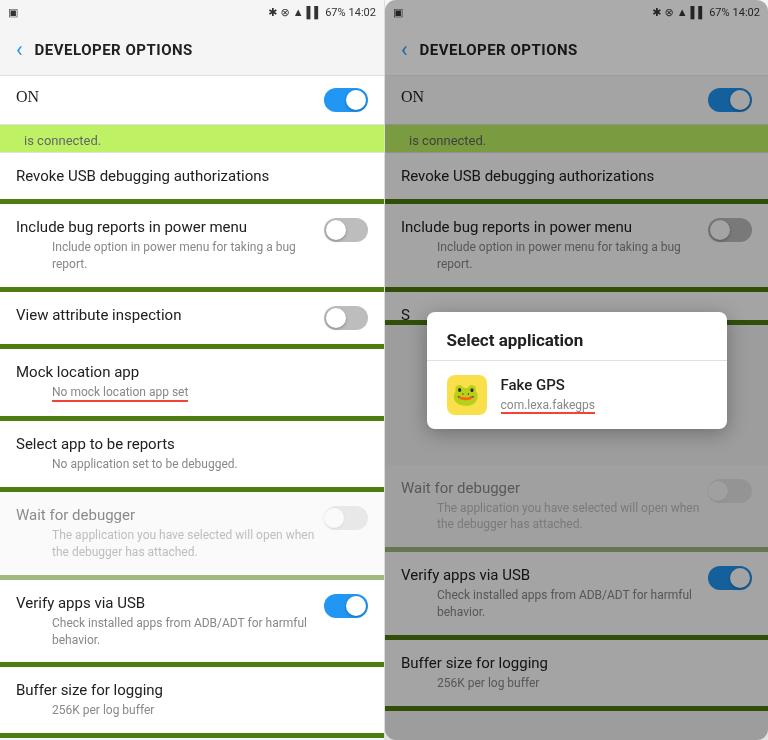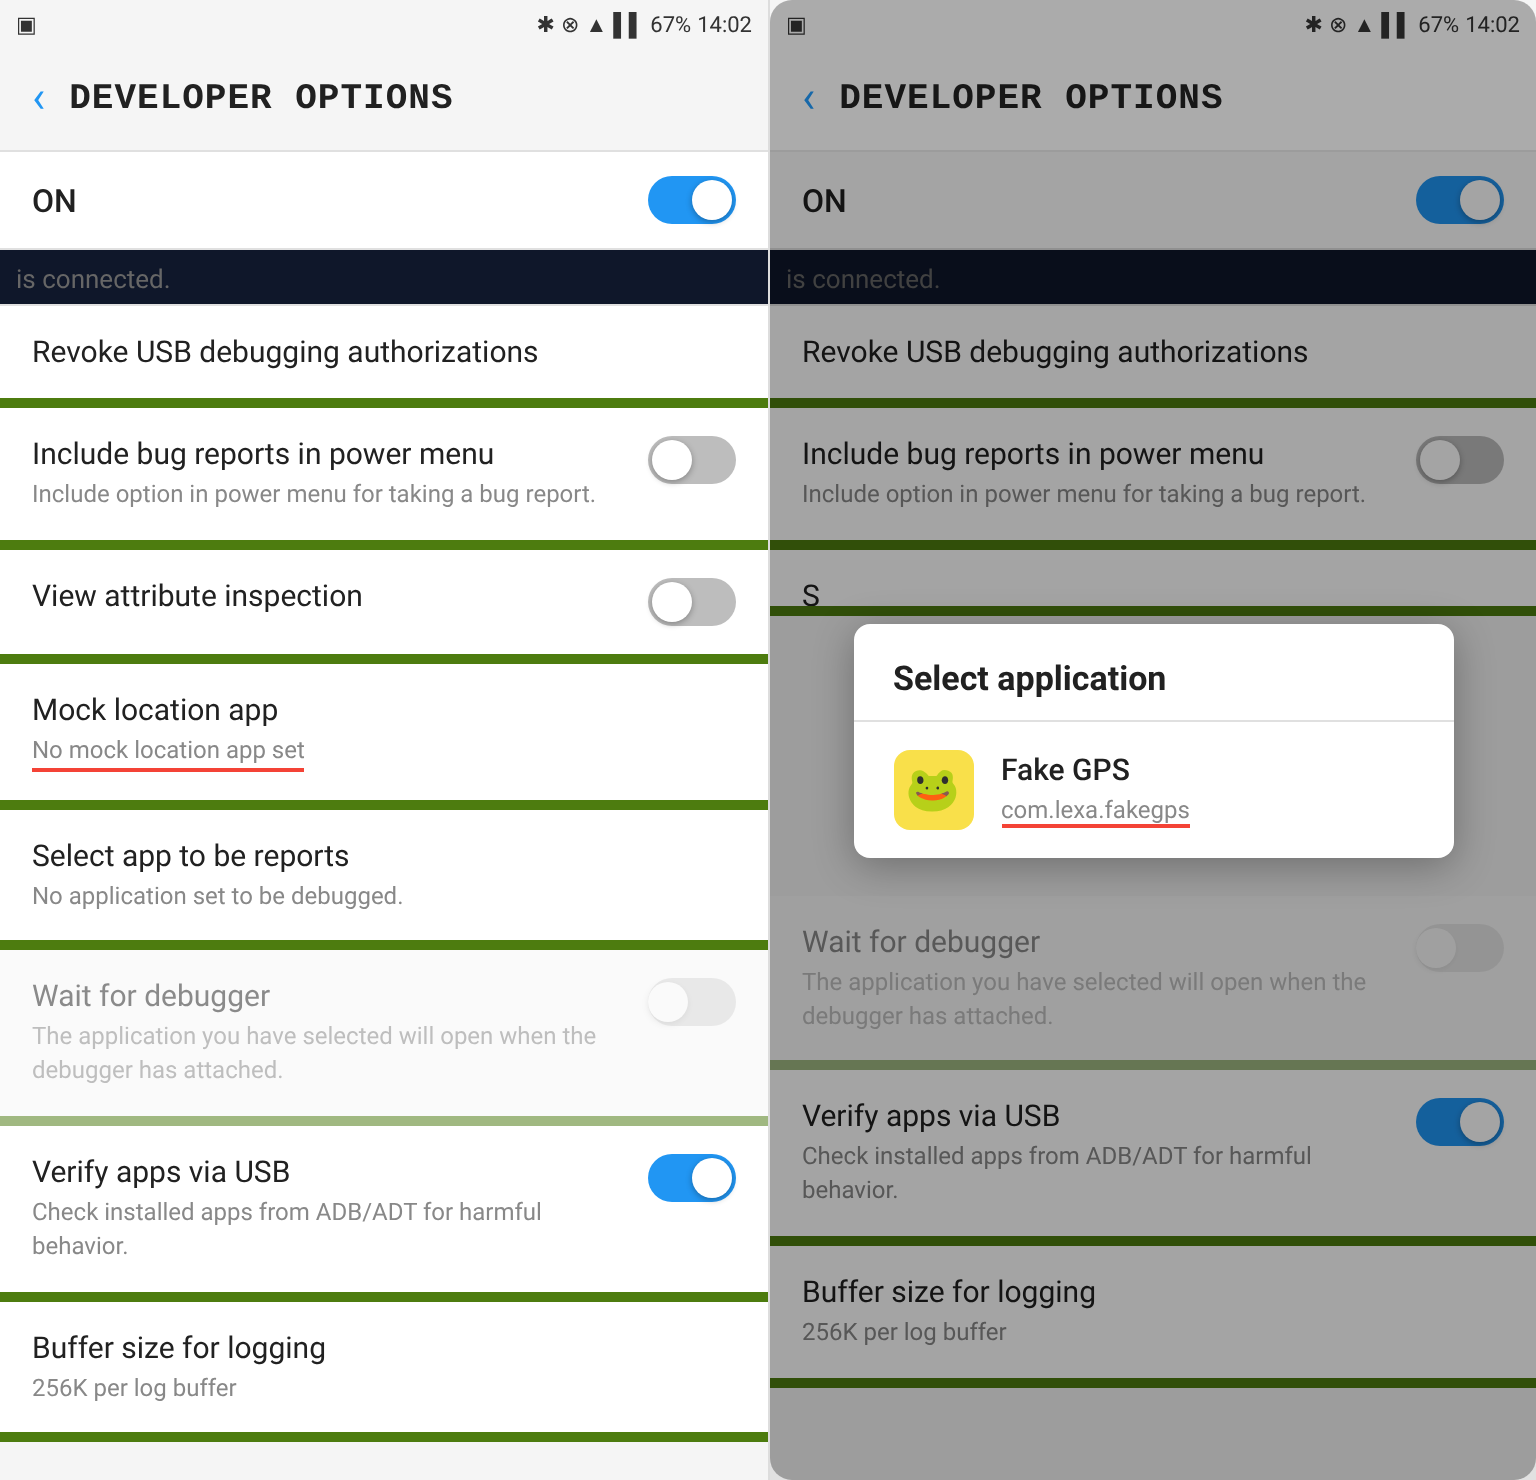--- a/index.html
+++ b/index.html
@@ -56,40 +56,39 @@
       border-bottom: 1px solid #e0e0e0;
     }
 
     .back-arrow {
       color: #2196F3;
       font-size: 22px;
       cursor: pointer;
     }
 
     .header-title {
-      font-size: 18px;
+      font-size: 15px;
       font-weight: bold;
       color: #212121;
       letter-spacing: 0.5px;
-      font-family: Liberation Mono, monospace;
     }
 
     .content {
       flex: 1;
       overflow-y: auto;
       background: #f5f5f5;
     }
 
     .on-row {
       background: #fff;
       padding: 12px 16px;
       display: flex;
       justify-content: space-between;
-      align-items: center;
       border-bottom: 1px solid #e0e0e0;
+      font-family: Liberation Serif, serif;
     }
 
     .on-label {
       font-size: 16px;
       font-weight: 500;
       color: #212121;
     }
 
     .toggle {
       width: 44px;
@@ -127,22 +126,22 @@
       right: 2px;
     }
 
     .toggle.off::after {
       left: 2px;
     }
 
     .connected-text {
       font-size: 13px;
       color: #666;
-      padding: 8px 8px 4px;
-      background: #0f172a;
+      padding: 8px 24px 4px;
+      background: #bef264;
     }
 
     .divider {
       height: 1px;
       background: #e0e0e0;
     }
 
     .setting-item {
       background: #fff;
       padding: 14px 16px;
@@ -166,20 +165,21 @@
       font-size: 15px;
       color: #212121;
       font-weight: 400;
     }
 
     .setting-subtitle {
       font-size: 12px;
       color: #888;
       margin-top: 3px;
       line-height: 1.4;
+      margin-left: 36px;
     }
 
     .setting-subtitle.red-underline {
       color: #888;
       border-bottom: 2px solid #f44336;
       display: inline-block;
     }
 
     
     .dialog-overlay {

